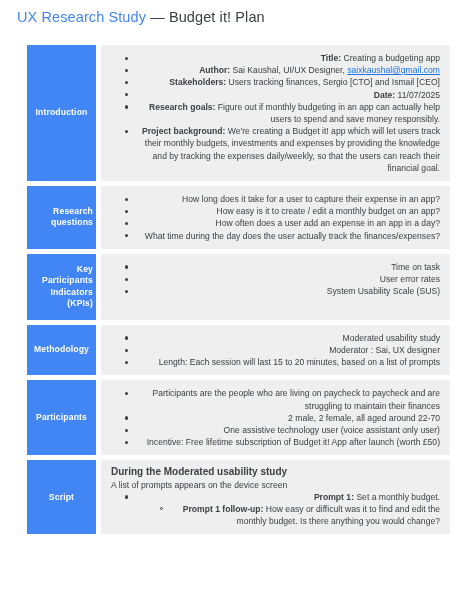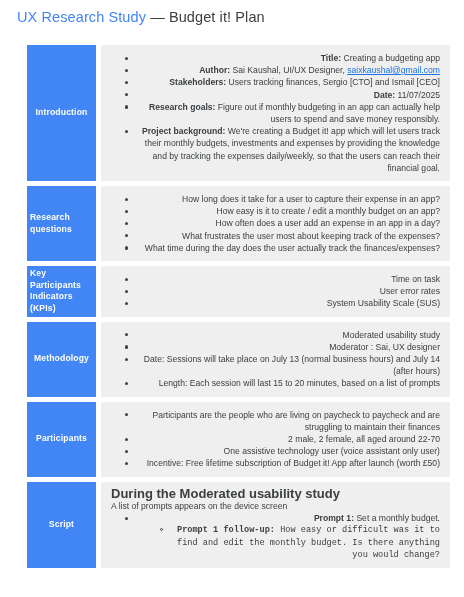--- a/index.html
+++ b/index.html
@@ -51,22 +51,22 @@
     width: 69px;
     background: #4285f4;
     color: #ffffff;
     font-size: 8.6px;
     font-weight: bold;
     line-height: 11.5px;
     letter-spacing: 0.15px;
     display: flex;
     align-items: center;
     justify-content: center;
-    text-align: left;
-    padding: 2px 3px;
+    text-align: right;
+    padding: 10px 3px;
     box-sizing: border-box;
   }
   .row-content {
     flex: 1 1 auto;
     background: #efefef;
     padding: 7px 10px 7px 10px;
     box-sizing: border-box;
     margin-left: 5px;
     font-size: 8.6px;
     line-height: 12.2px;
@@ -93,21 +93,20 @@
     background: #3c4043;
   }
   ul.sub-bullets {
     list-style: none;
     margin: 0;
     padding: 0 0 0 22px;
   }
   ul.sub-bullets > li {
     position: relative;
     padding-left: 13px;
-    font-family: Liberation Mono, monospace;
   }
   ul.sub-bullets > li::before {
     content: "";
     position: absolute;
     left: 0px;
     top: 4.2px;
     width: 3.0px;
     height: 3.0px;
     border-radius: 50%;
     border: 1px solid #3c4043;
@@ -116,21 +115,21 @@
   }
   b, .bold {
     font-weight: bold;
   }
   a.link {
     color: #1a73e8;
     text-decoration: underline;
   }
   .script-head {
     font-weight: bold;
-    font-size: 13px;
+    font-size: 10px;
     line-height: 12.2px;
     margin: 0;
   }
   .script-sub {
     font-size: 8.6px;
     line-height: 12.2px;
     margin: 0 0 0 0;
   }
   .row-script .row-content {
     padding-top: 6px;
@@ -162,21 +161,20 @@
       </div>
     </div>
 
     <div class="row">
       <div class="row-label">Research questions</div>
       <div class="row-content">
         <ul class="bullets">
           <li>How long does it take for a user to capture their expense in an app?</li>
           <li>How easy is it to create / edit a monthly budget on an app?</li>
           <li>How often does a user add an expense in an app in a day?</li>
-          <li>What frustrates the user most about keeping track of the expenses?</li>
           <li>What time during the day does the user actually track the finances/expenses?</li>
         </ul>
       </div>
     </div>
 
     <div class="row">
       <div class="row-label">Key Participants Indicators (KPIs)</div>
       <div class="row-content">
         <ul class="bullets">
           <li>Time on task</li>
@@ -185,21 +183,20 @@
         </ul>
       </div>
     </div>
 
     <div class="row">
       <div class="row-label">Methodology</div>
       <div class="row-content">
         <ul class="bullets">
           <li>Moderated usability study</li>
           <li>Moderator : Sai, UX designer</li>
-          <li>Date: Sessions will take place on July 13 (normal business hours) and July 14 (after hours)</li>
           <li>Length: Each session will last 15 to 20 minutes, based on a list of prompts</li>
         </ul>
       </div>
     </div>
 
     <div class="row">
       <div class="row-label">Participants</div>
       <div class="row-content">
         <ul class="bullets">
           <li>Participants are the people who are living on paycheck to paycheck and are struggling to maintain their finances</li>

